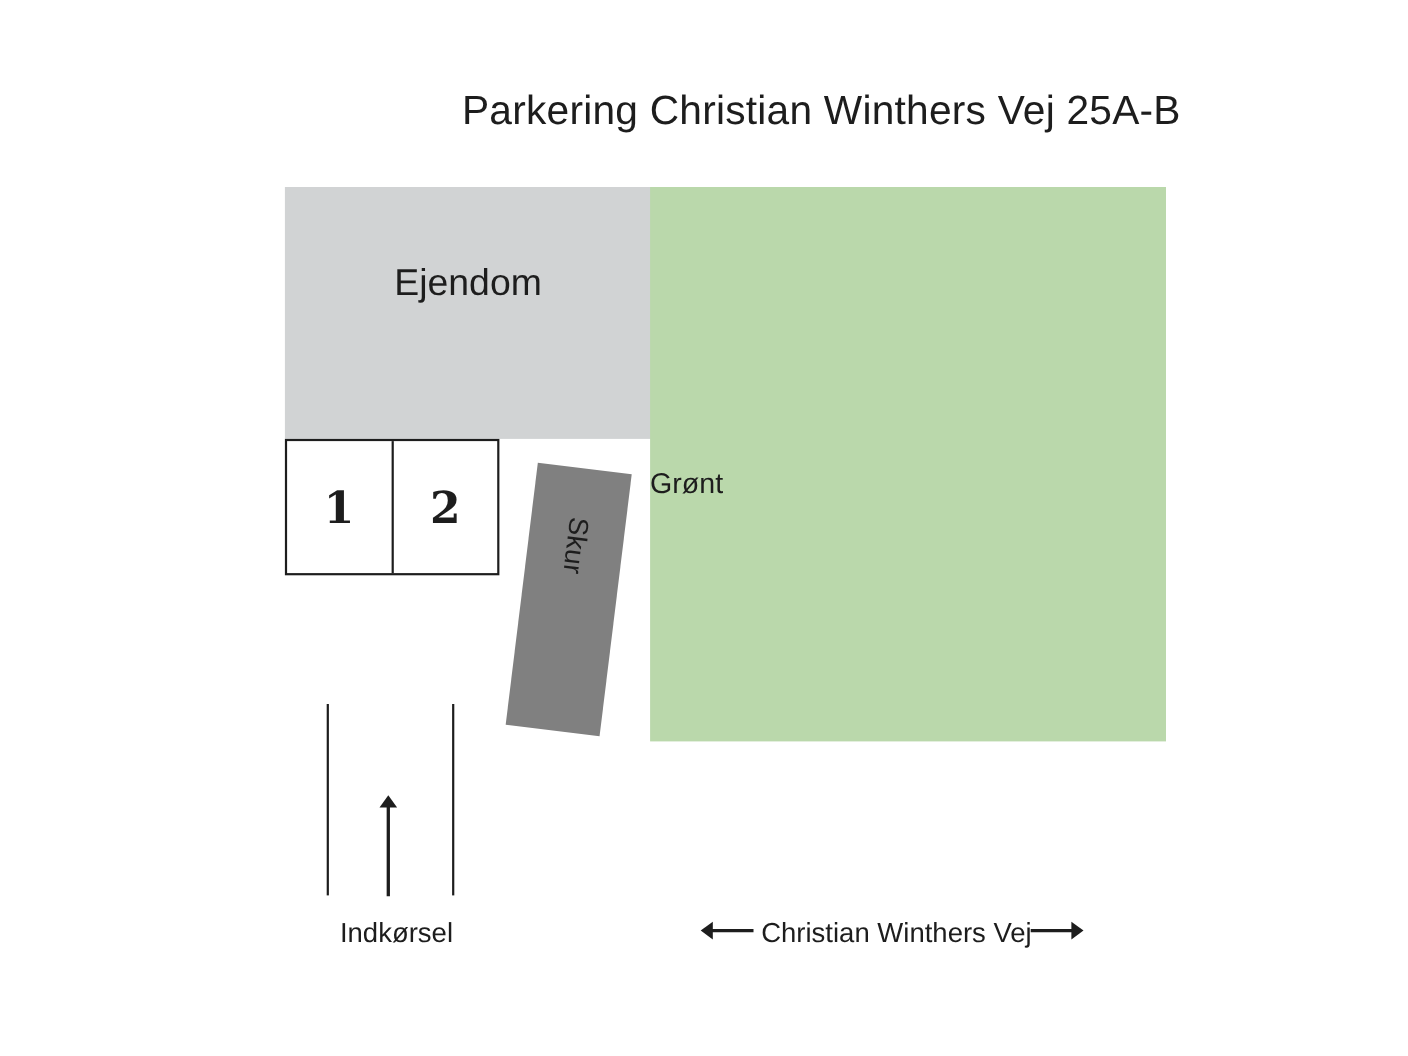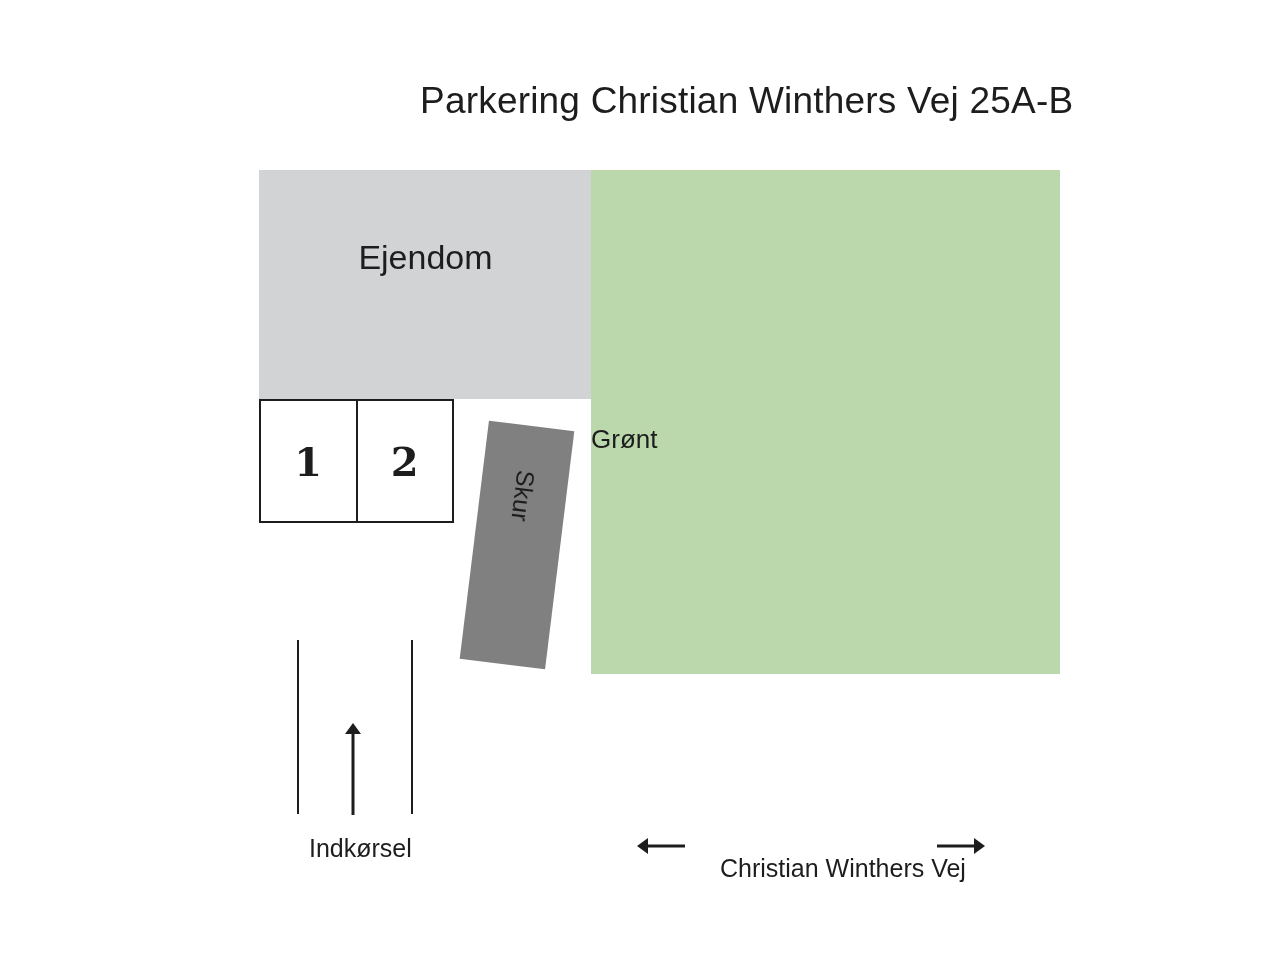--- a/index.html
+++ b/index.html
@@ -46,17 +46,17 @@
 <svg class="abs" style="left:340px; top:720px;" width="26" height="95">
   <line x1="13" y1="12" x2="13" y2="95" stroke="#1d1d1d" stroke-width="3"></line>
   <polygon points="13,3 5,14 21,14" fill="#1d1d1d"></polygon>
 </svg>
 <div class="abs label-sm" style="left:309px; top:834px;">Indkørsel</div>
 
 <svg class="abs" style="left:635px; top:834px;" width="52" height="24">
   <line x1="10" y1="12" x2="50" y2="12" stroke="#1d1d1d" stroke-width="3"></line>
   <polygon points="2,12 13,4 13,20" fill="#1d1d1d"></polygon>
 </svg>
-<div class="abs label-sm" style="left:720px; top:834px;margin-top:20px;">Christian Winthers Vej</div>
+<div class="abs label-sm" style="left:692px; top:834px;">Christian Winthers Vej</div>
 <svg class="abs" style="left:935px; top:834px;" width="52" height="24">
   <line x1="2" y1="12" x2="42" y2="12" stroke="#1d1d1d" stroke-width="3"></line>
   <polygon points="50,12 39,4 39,20" fill="#1d1d1d"></polygon>
 </svg>
 
 </body></html>

